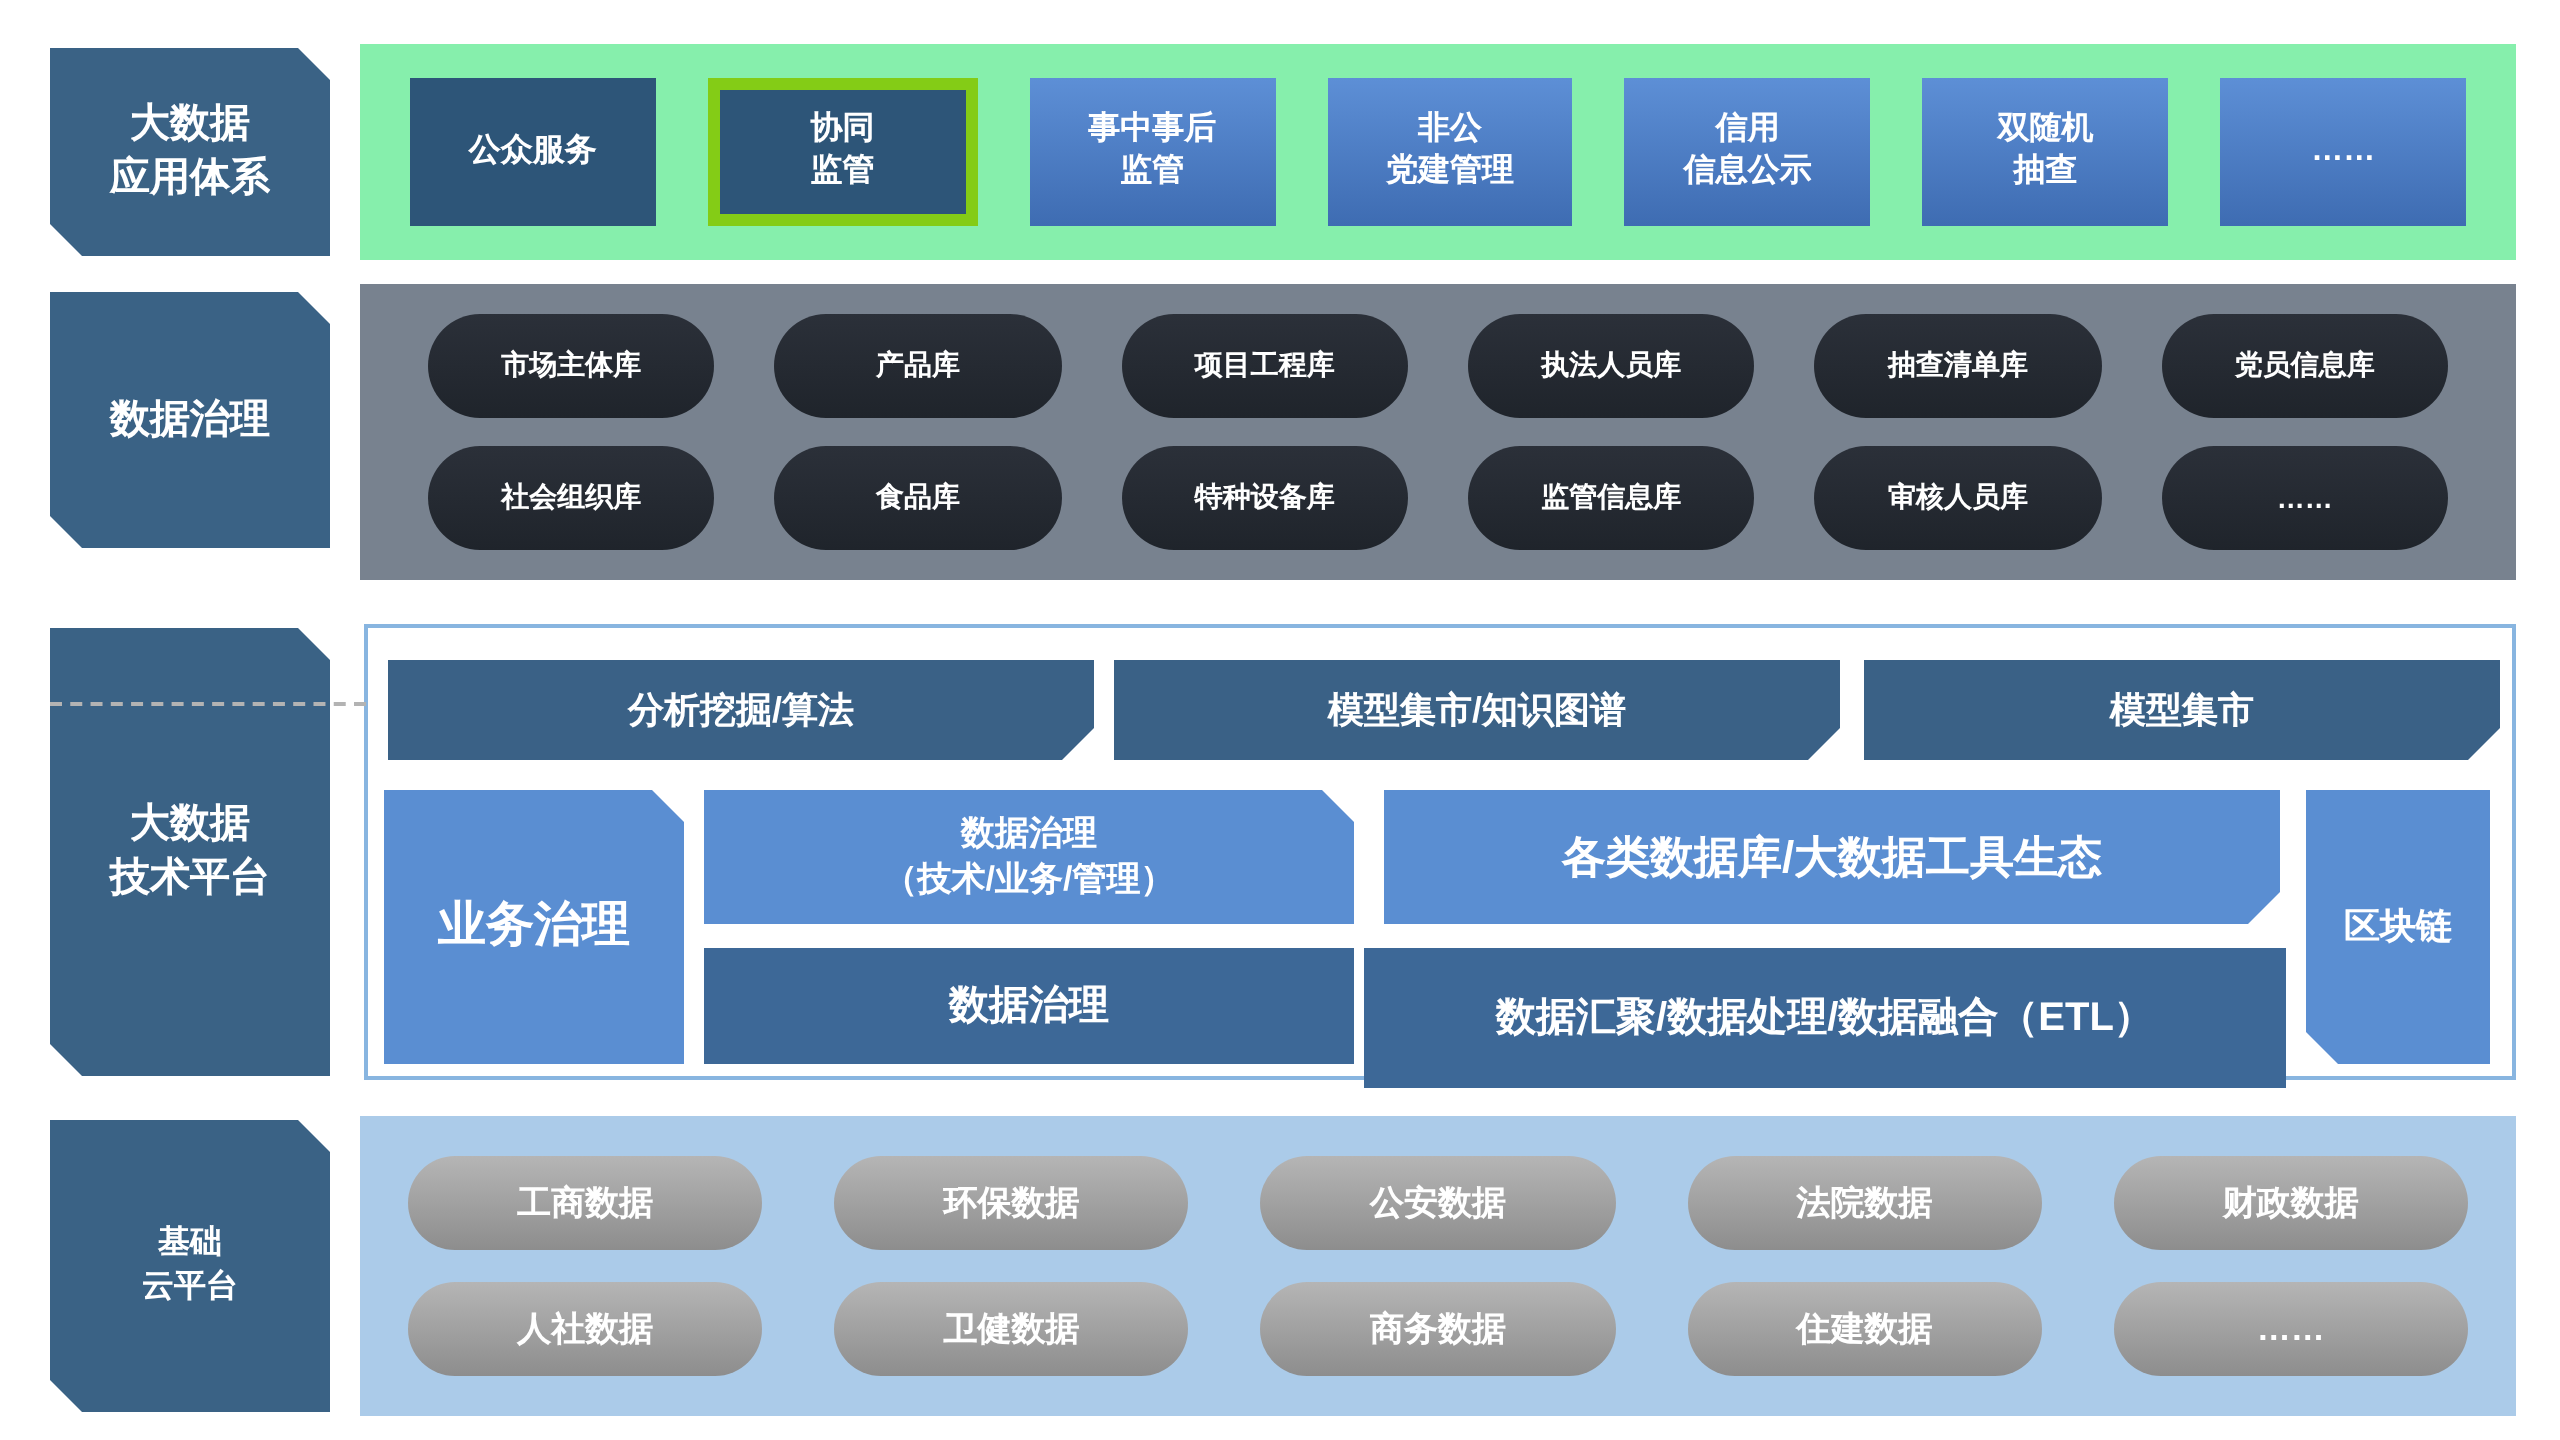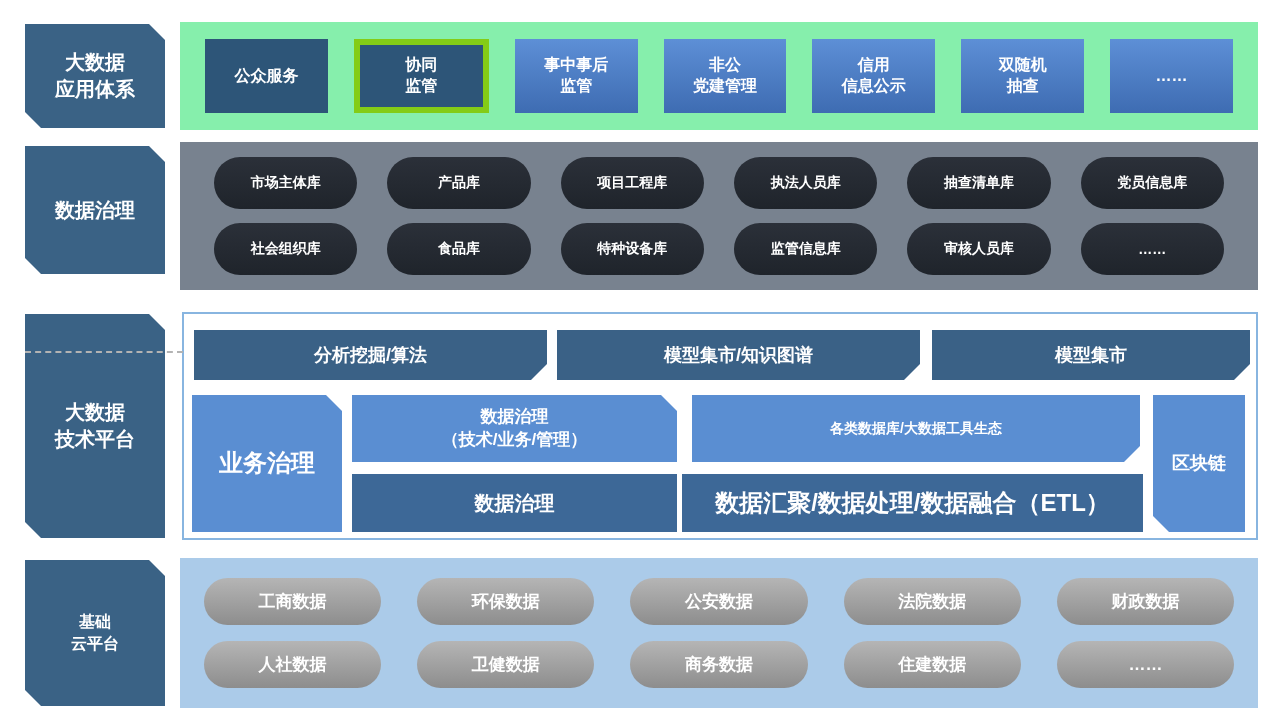--- a/index.html
+++ b/index.html
@@ -65,22 +65,22 @@
   .banner-2 { left:373px; width:363px; }
   .banner-3 { left:748px; width:318px; }
   .mid-blue { background:#5a8ed2; }
   .mid-dark { background:#3d6897; }
   .cut-tr { clip-path: polygon(0 0, calc(100% - 16px) 0, 100% 16px, 100% 100%, 0 100%); }
   .cut-br { clip-path: polygon(0 0, 100% 0, 100% calc(100% - 16px), calc(100% - 16px) 100%, 0 100%); }
   .cut-bl { clip-path: polygon(0 0, 100% 0, 100% 100%, 16px 100%, 0 calc(100% - 16px)); }
   .biz        { left:8px;   top:81px;  width:150px; height:137px; font-size:24px; }
   .gov-top    { left:168px; top:81px;  width:325px; height:67px;  font-size:17px; }
   .gov-bottom { left:168px; top:160px; width:325px; height:58px;  font-size:20px; }
-  .db-top     { left:508px; top:81px;  width:448px; height:67px;  font-size:14px; }
-  .etl        { left:498px; top:160px; width:461px; height:58px;  font-size:24px; }
+  .db-top     { left:508px; top:81px;  width:448px; height:67px;  font-size:22px; }
+  .etl        { left:498px; top:160px; width:461px; height:70px;  font-size:20px; }
   .chain      { left:969px; top:81px;  width:92px;  height:137px; font-size:18px; }
 
   .dashed-line {
     position:absolute; left:25px; top:351px; width:158px; height:0;
     border-top:2px dashed #b3b3b3; z-index:2;
   }
 
   
   .container-cloud {
     position:absolute; left:180px; top:558px; width:1078px; height:150px;

